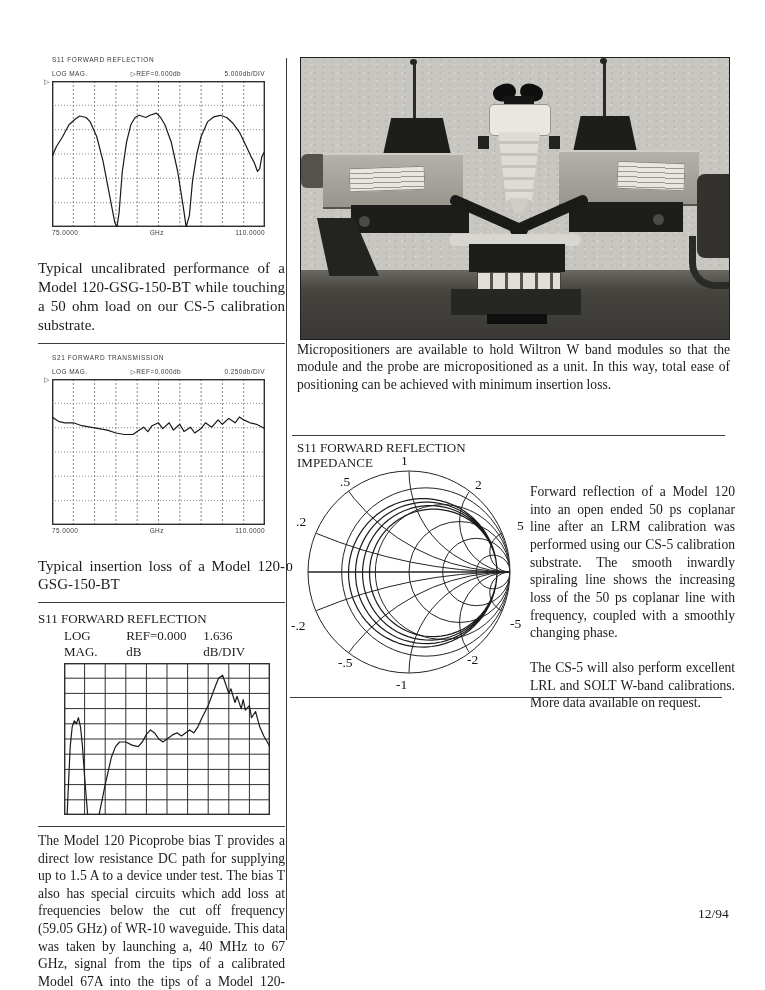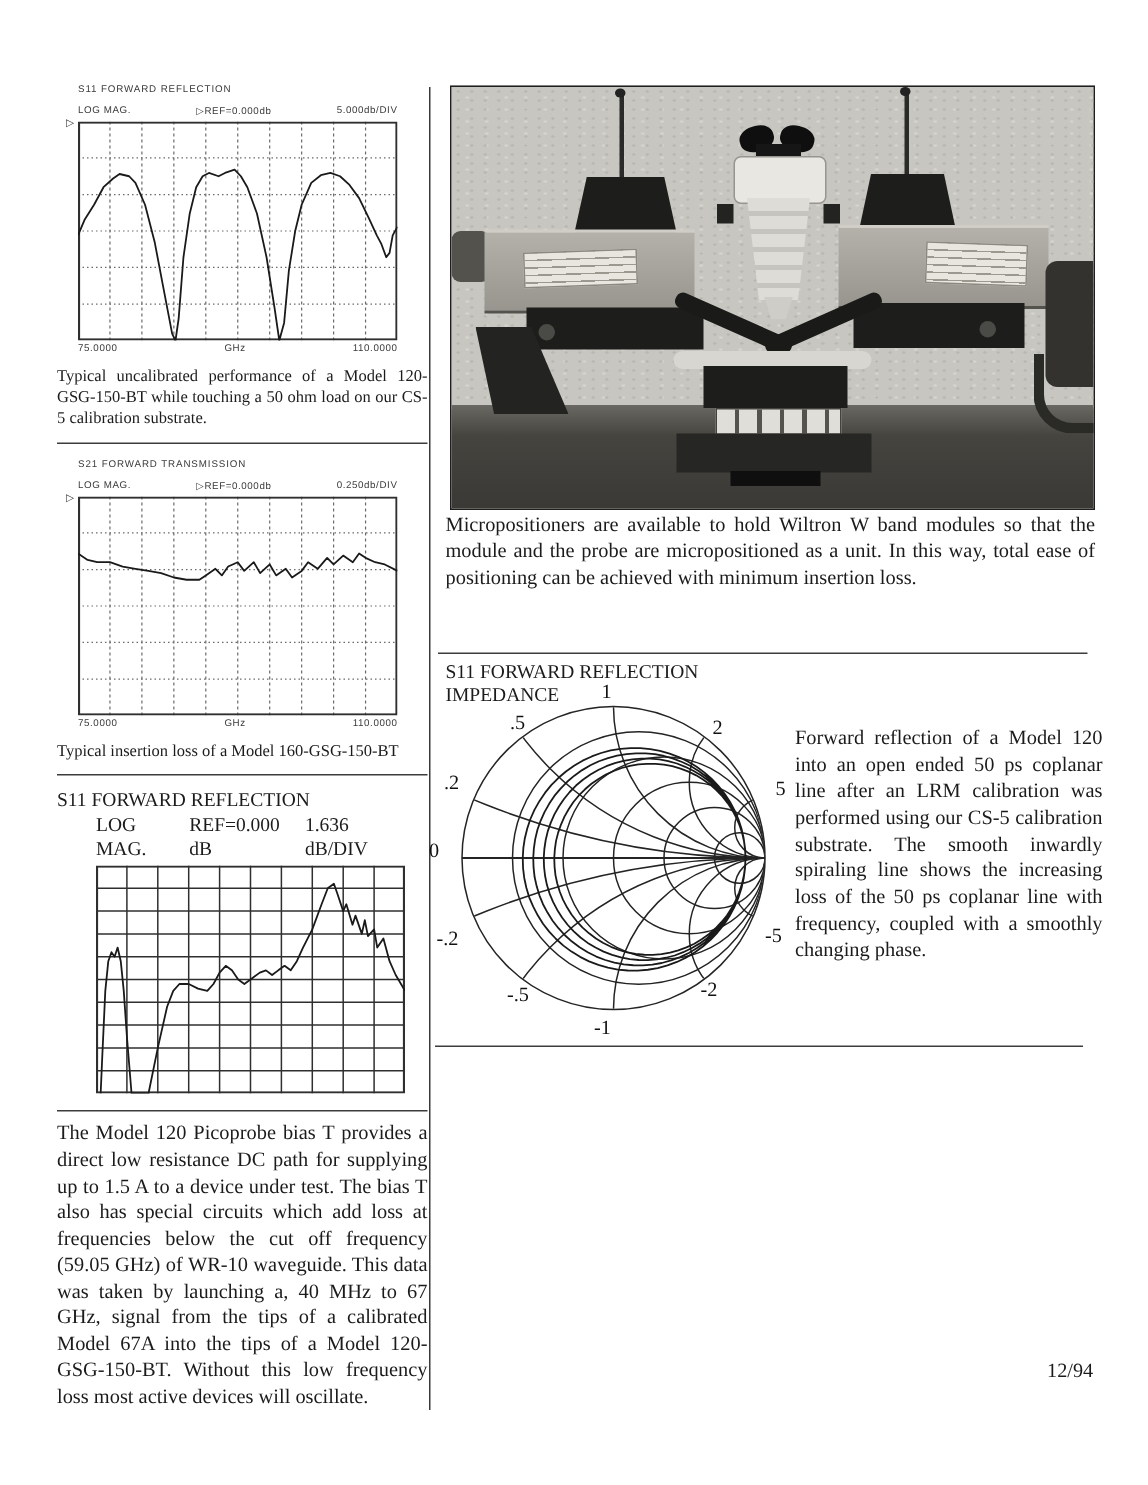--- a/index.html
+++ b/index.html
@@ -5,21 +5,21 @@
   html,body{margin:0;padding:0;background:#ffffff;}
   body{width:765px;height:990px;position:relative;font-family:"Liberation Serif",serif;color:#1b1b1b;}
   
   #left-col{position:absolute;left:38px;top:56px;width:247px;}
   .c-title{font-family:"Liberation Sans",sans-serif;font-size:6.5px;letter-spacing:.6px;color:#3a3a3a;margin:0 0 7px 14px;}
   .c-head{font-family:"Liberation Sans",sans-serif;font-size:6.5px;letter-spacing:.4px;color:#3a3a3a;display:flex;justify-content:space-between;margin:0 0 3px 14px;width:213px;}
   .gridwrap{position:relative;margin-left:14px;width:213px;}
   .refmark{position:absolute;left:-8px;top:-3px;font-size:7px;color:#333;font-family:"Liberation Sans",sans-serif;}
   .x-axis{font-family:"Liberation Sans",sans-serif;font-size:6.5px;letter-spacing:.4px;color:#3a3a3a;display:flex;justify-content:space-between;margin:2px 0 0 14px;width:213px;}
   .x-axis3{font-size:12.5px;font-family:"Liberation Serif",serif;color:#1b1b1b;display:flex;justify-content:space-between;margin:2px 0 0 26px;width:206px;}
-  .caption{font-size:11px;line-height:1.26;text-align:justify;margin:9px 0 8px 0;}
+  .caption{font-size:15px;line-height:1.26;text-align:justify;margin:23px 0 8px 0;}
   .hrule{border:none;border-top:1.6px solid #3c3c3c;margin:8px 0;}
   .bodytext{font-size:13.6px;line-height:1.29;text-align:justify;}
   .c3-title{font-size:13px;margin:4px 0 1px 0;}
   .c3-head{font-size:13px;display:flex;justify-content:space-between;width:212px;margin:0 0 3px 26px;}
   svg.linechart{display:block;background:#fff;}
   .frame{fill:none;stroke:#2f2f2f;stroke-width:1.4;}
   .gv{stroke:#6a6a6a;stroke-width:.8;stroke-dasharray:2 2;}
   .gh{stroke:#6a6a6a;stroke-width:.8;stroke-dasharray:1 2;}
   .gv.solid,.gh.solid{stroke:#2f2f2f;stroke-width:1;stroke-dasharray:none;}
   .trace{fill:none;stroke:#1a1a1a;stroke-width:1.2;stroke-linejoin:round;}
@@ -121,21 +121,21 @@
           <polyline class="trace" points="0.0,38.0 6.4,42.3 12.8,43.8 21.3,43.8 29.8,46.7 38.3,48.2 46.9,49.6 55.4,51.1 63.9,54.0 72.4,55.5 80.9,55.5 85.2,52.6 91.6,48.2 95.9,52.6 100.1,46.7 106.5,43.8 110.8,49.6 117.2,43.8 121.4,51.1 127.8,45.3 132.1,52.6 138.5,48.2 142.7,54.0 149.1,49.6 153.4,43.8 159.8,48.2 166.1,40.9 170.4,45.3 176.8,39.4 183.2,43.8 187.4,38.0 191.7,40.9 198.1,43.8 204.5,45.3 213.0,49.6"></polyline>
         </svg>
     </div>
     <div class="x-axis">
       <span>75.0000</span>
       <span>GHz</span>
       <span>110.0000</span>
     </div>
   </div>
 
-  <p class="caption">Typical insertion loss of a Model 160-GSG-150-BT</p>
+  <p class="caption">Typical insertion loss of a Model 120-GSG-150-BT</p>
   <hr class="hrule">
 
   <div>
     <div class="c3-title">S11 FORWARD REFLECTION</div>
     <div class="c3-head">
       <span>LOG MAG.</span>
       <span>REF=0.000 dB</span>
       <span>1.636 dB/DIV</span>
     </div>
     <div class="gridwrap" style="margin-left:26px;width:206px;">
@@ -261,16 +261,17 @@
       <span class="smith-lab" style="left: -9px; top: 101px;">0</span>
       <span class="smith-lab" style="left: -4px; top: 160px;">-.2</span>
       <span class="smith-lab" style="left: 215px; top: 158px;">-5</span>
       <span class="smith-lab" style="left: 43px; top: 197px;">-.5</span>
       <span class="smith-lab" style="left: 172px; top: 194px;">-2</span>
       <span class="smith-lab" style="left: 101px; top: 219px;">-1</span>
     </div>
 </div>
 <div id="smith-side">
   <p>Forward reflection of a Model 120 into an open ended 50 ps coplanar line after an LRM calibration was performed using our CS-5 calibration substrate. The smooth inwardly spiraling line shows the increasing loss of the 50 ps coplanar line with frequency, coupled with a smoothly changing phase.</p>
+  <p style="margin-top:17px;">The CS-5 will also perform excellent LRL and SOLT W-band calibrations. More data available on request.</p>
 </div>
 <div class="r-rule" style="left:290px;top:697px;width:432px;"></div>
 
 <div id="page-num">12/94</div>
 
 </body></html>

